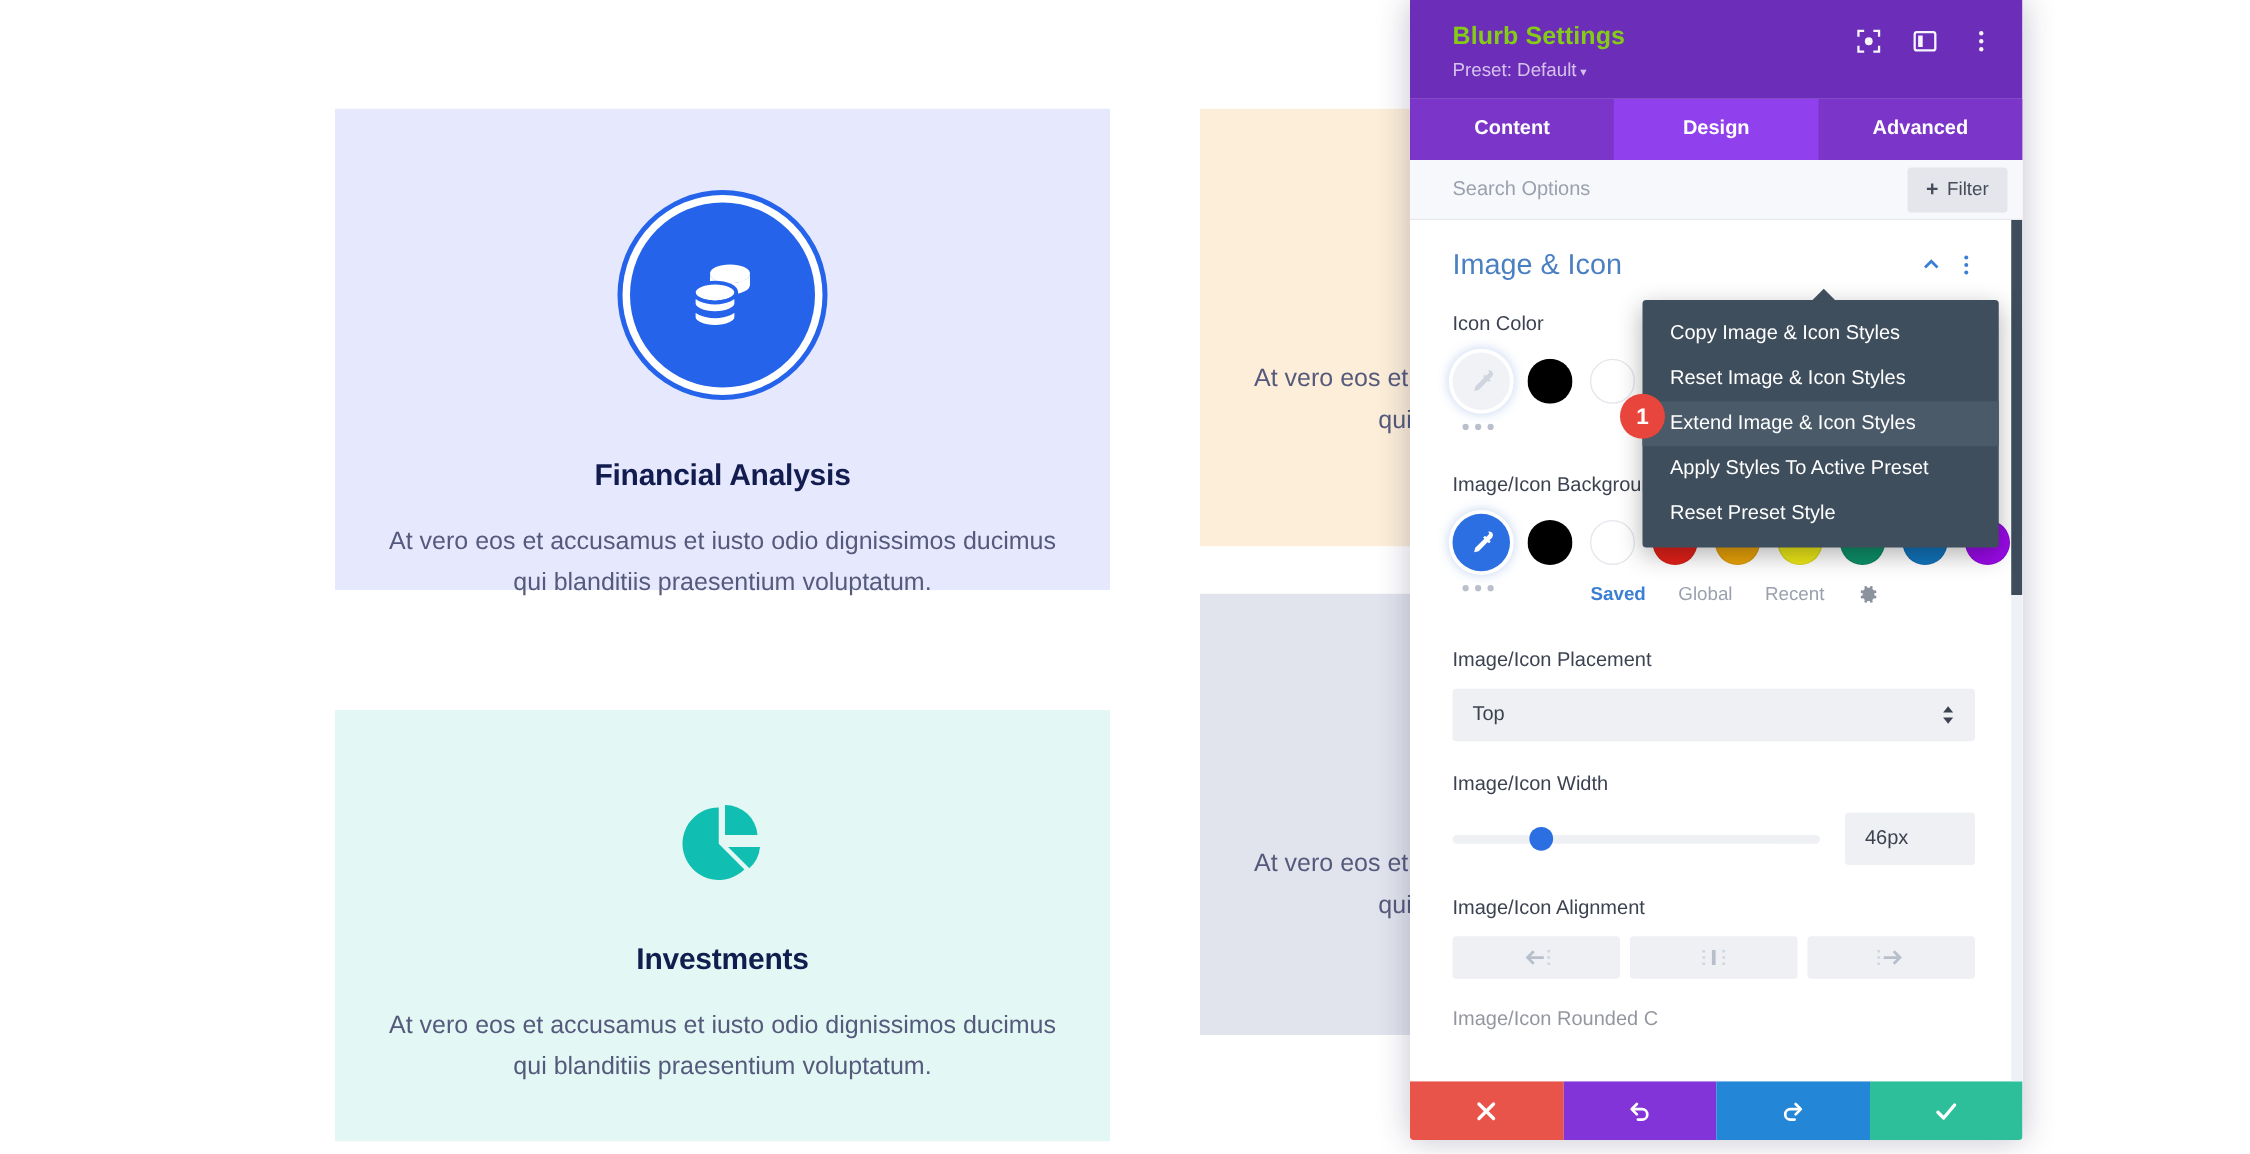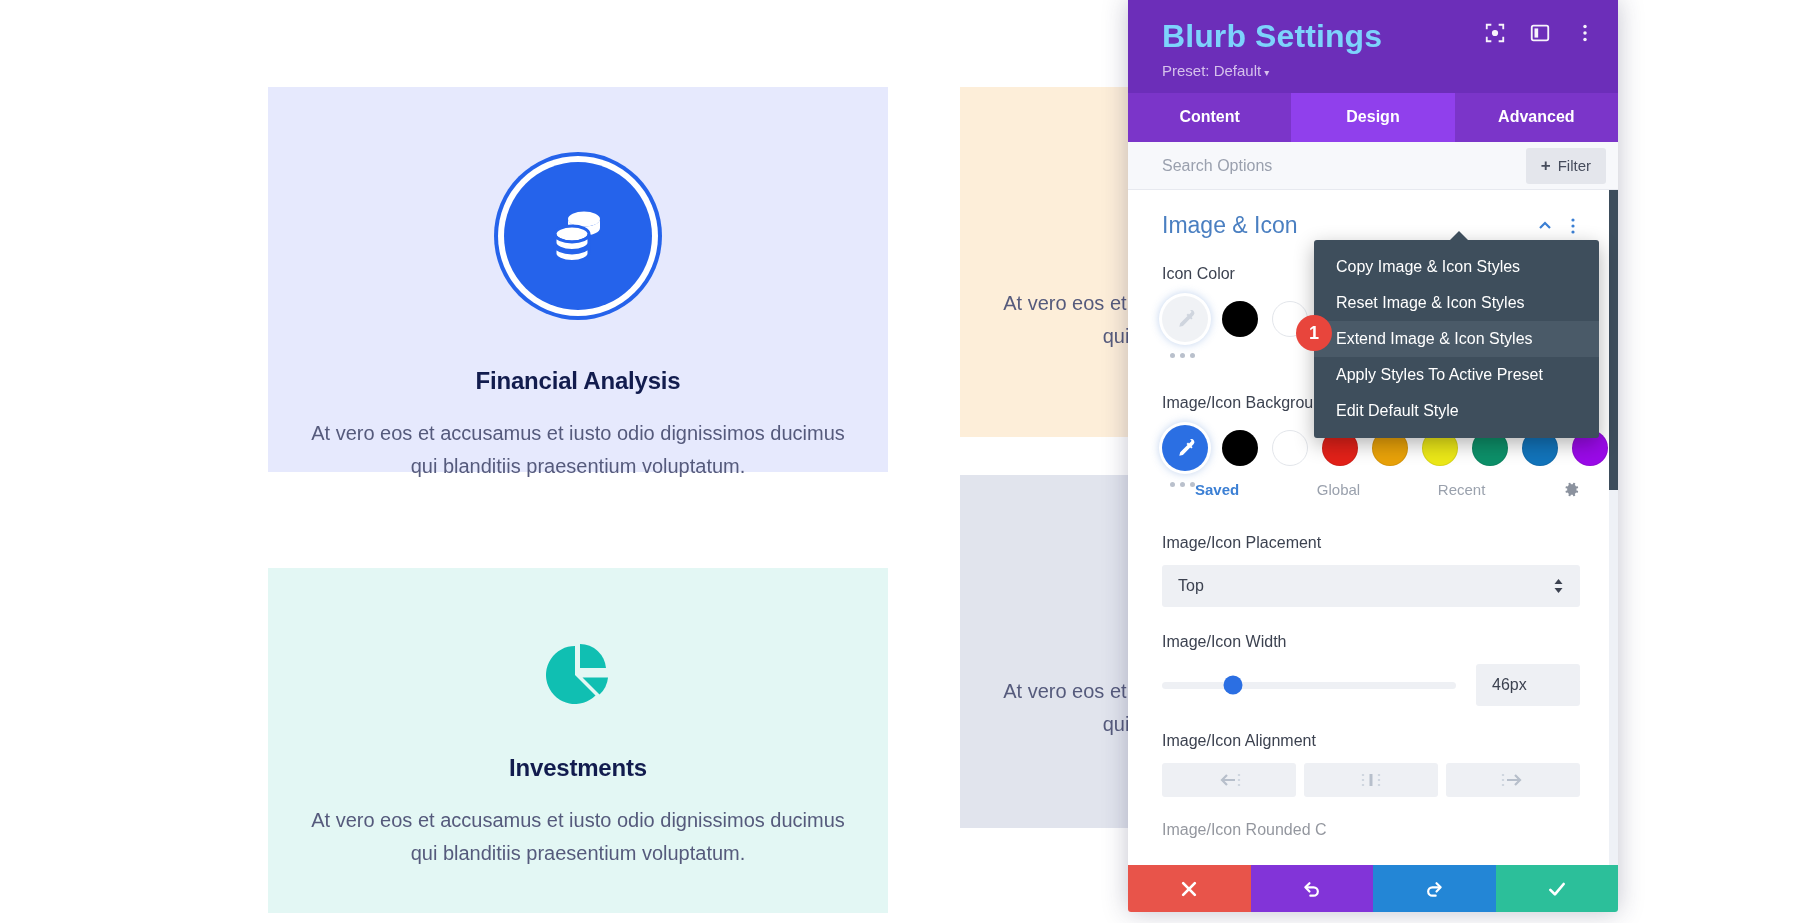--- a/index.html
+++ b/index.html
@@ -69,21 +69,21 @@
     background: #ffffff;
     box-shadow: 0 0 26px rgba(40,40,80,0.28);
     display: flex; flex-direction: column;
     border-radius: 0 0 3px 3px;
     overflow: hidden;
   }
   .panel-header {
     background: #6c2eb9; padding: 18px 22px 14px 34px;
     position: relative; flex: none;
   }
-  .panel-title { color: #7dd3fc; font-size: 32px; font-weight: bold; letter-spacing: 0.1px; }
+  .panel-title { color: #84cc16; font-size: 20px; font-weight: bold; letter-spacing: 0.1px; }
   .panel-preset {
     color: #d6c2ec; font-size: 15px; font-weight: normal; margin-top: 7px;
   }
   .panel-preset .caret { font-size: 10px; margin-left: 3px; }
   .header-icons {
     position: absolute; right: 22px; top: 22px;
     display: flex; align-items: center; gap: 23px;
   }
   .hicon { width: 22px; height: 22px; opacity: .95; cursor: pointer; }
 
@@ -138,21 +138,21 @@
     display: flex; align-items: center; justify-content: center;
     box-shadow: 0 0 0 3px #ffffff, 0 0 9px 3px rgba(120,160,220,.45);
     cursor: pointer; flex: none;
   }
   .sw-picker.inactive { background: #f0f2f5; }
   .sw-picker.active { background: #2b6fe3; }
   .dots3 { display: flex; gap: 5px; margin-top: 11px; margin-left: 8px; }
   .dots3 i { width: 5px; height: 5px; border-radius: 50%; background: #b9c0cc; display:block; }
 
   .palette-foot {
-    display: flex; align-items: center; justify-content: space-between;
+    display: flex; align-items: center; justify-content: center;
     gap: 26px; margin-top: 10px; font-size: 15px;
   }
   .pf { color: #9aa1ad; cursor: pointer; }
   .pf.active { color: #3b7fd4; font-weight: bold; }
 
   .select-box {
     background: #eef0f4; border: none; border-radius: 3px;
     height: 42px; display: flex; align-items: center; justify-content: space-between;
     padding: 0 16px; font-size: 16px; color: #3c4250; cursor: pointer;
   }
@@ -450,18 +450,18 @@
         </svg>
       </div>
     </div>
   </div>
 
   <div id="context-menu">
     <div class="cm-item">Copy Image &amp; Icon Styles</div>
     <div class="cm-item">Reset Image &amp; Icon Styles</div>
     <div class="cm-item hl">Extend Image &amp; Icon Styles</div>
     <div class="cm-item">Apply Styles To Active Preset</div>
-    <div class="cm-item">Edit Default Style</div>
+    <div class="cm-item">Reset Preset Style</div>
   </div>
 
   <div class="step-badge">1</div>
 
 </div>
 
 </body></html>

